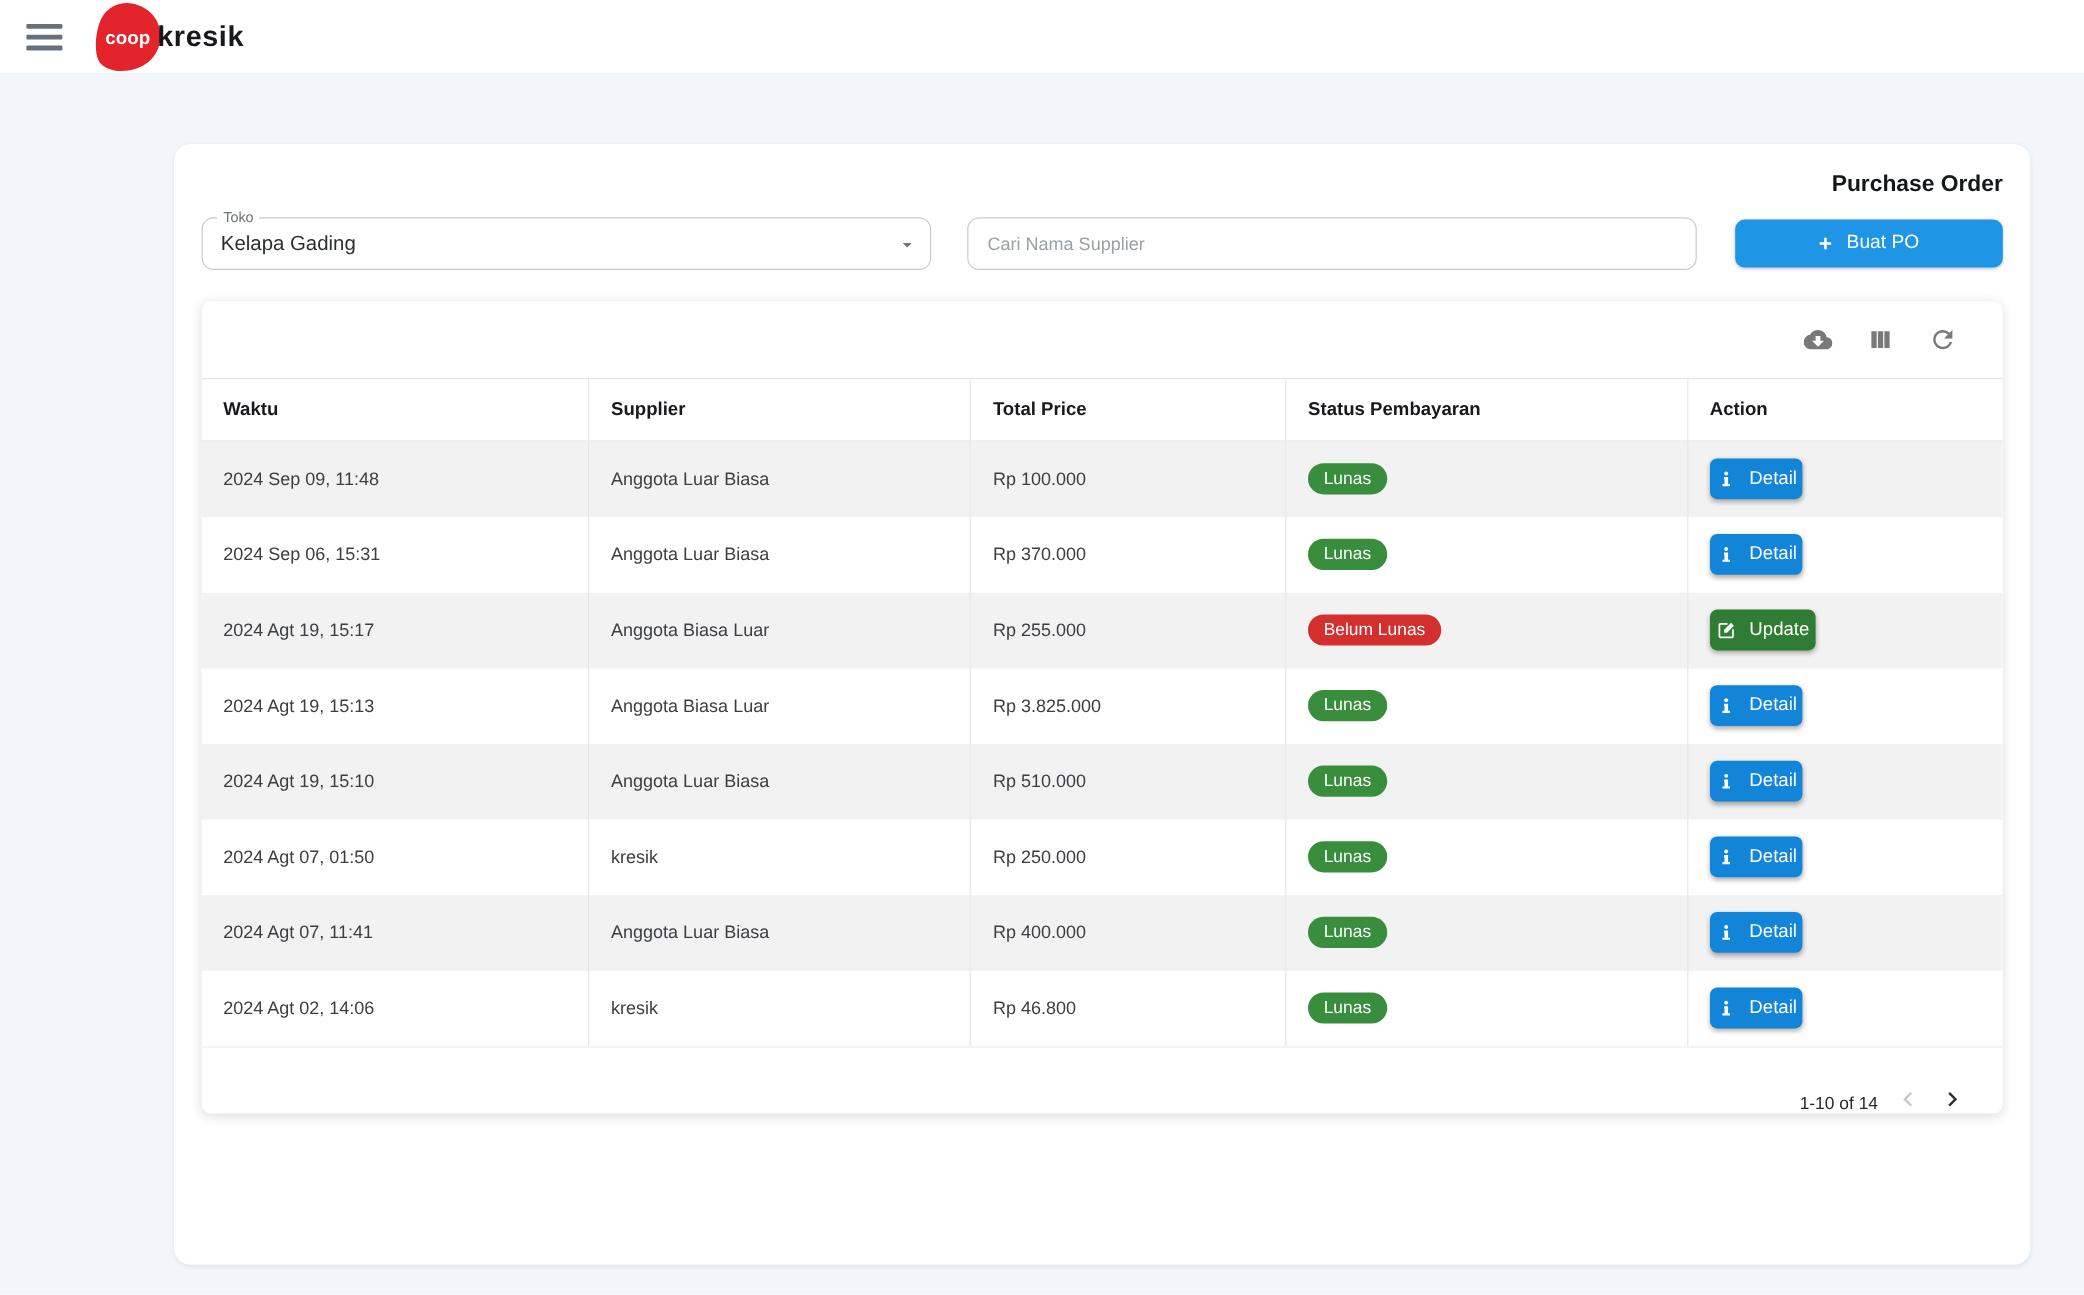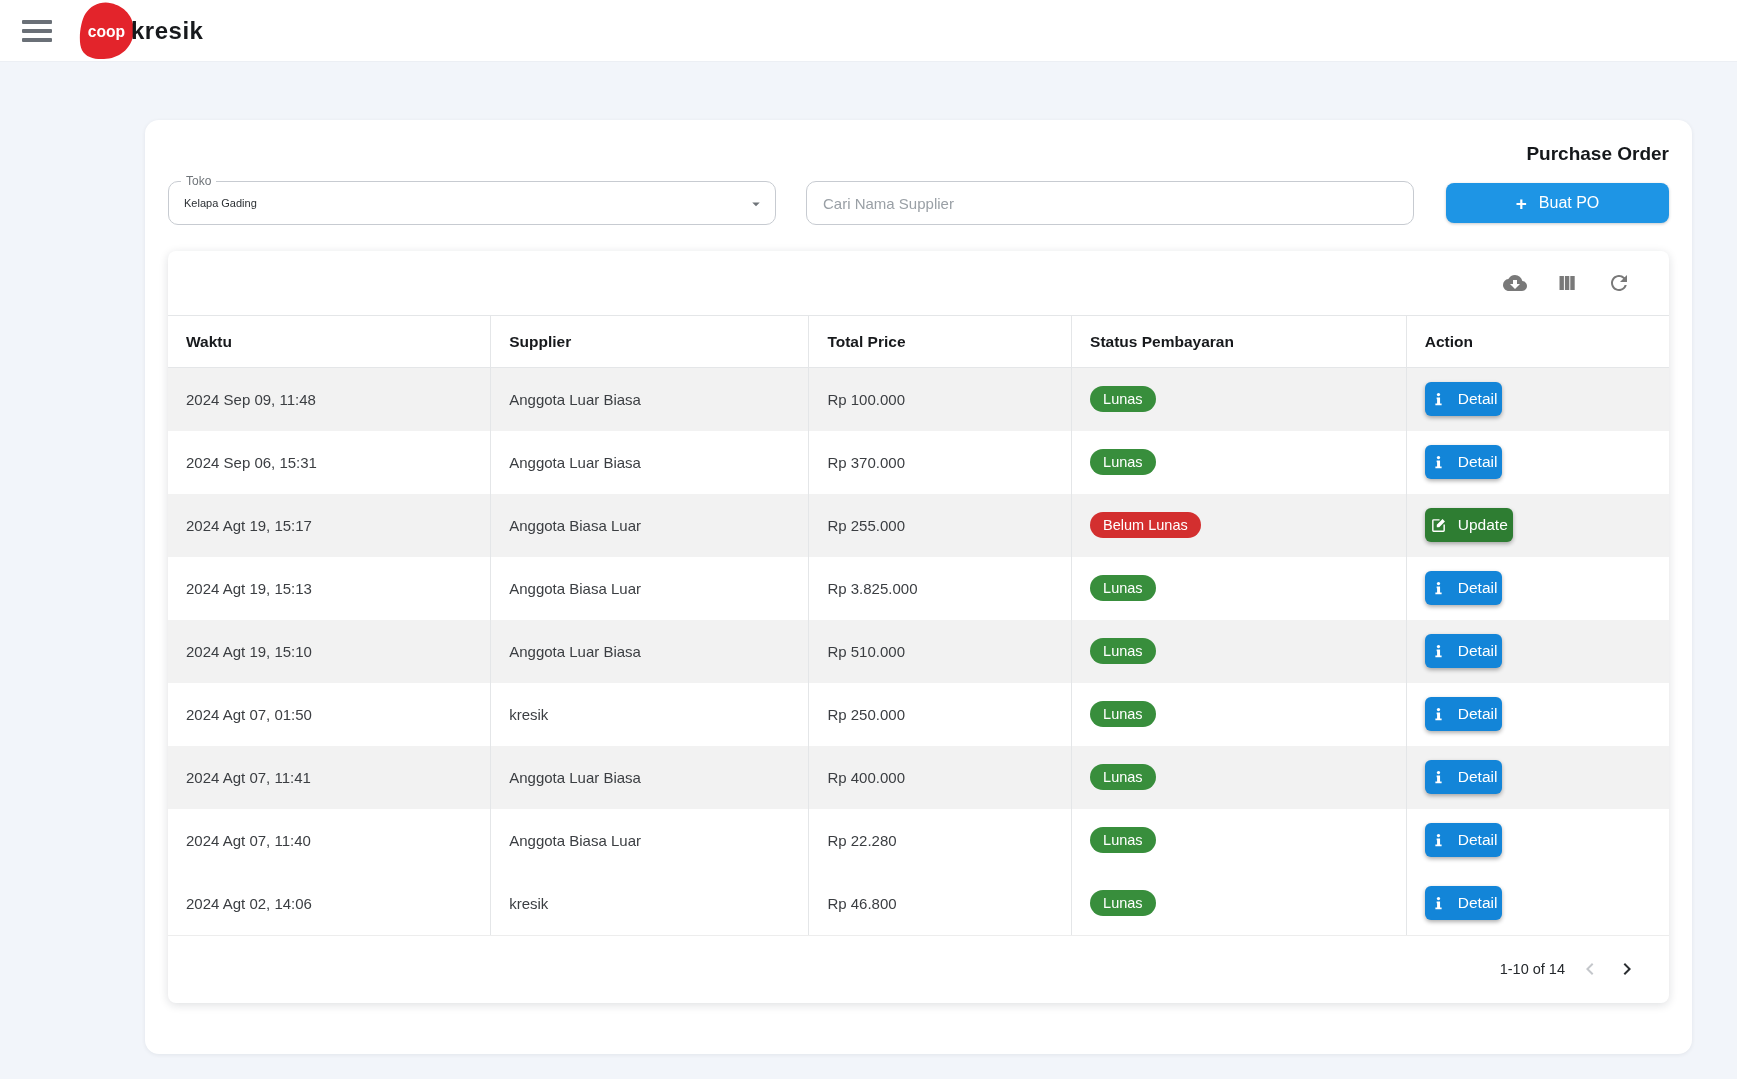--- a/index.html
+++ b/index.html
@@ -32,21 +32,21 @@
   .filters { display: flex; align-items: flex-start; gap: 30px; }
   .select-box {
     position: relative; width: 608px; height: 44px;
     border: 1px solid #C7CBD1; border-radius: 10px; cursor: pointer; background: #fff;
   }
   .select-box .notch-label {
     position: absolute; top: -8px; left: 12px; background: #fff; padding: 0 5px;
     font-size: 12px; color: #6F7479;
   }
   .select-box .select-value {
-    line-height: 42px; padding-left: 15px; font-size: 11px; color: #2B2F33;
+    line-height: 42px; padding-left: 15px; font-size: 17px; color: #2B2F33;
   }
   .select-box .caret { position: absolute; right: 10px; top: 13px; }
   .search-box {
     width: 608px; height: 44px; border: 1px solid #C7CBD1; border-radius: 10px;
     background: #fff; display: flex; align-items: center;
   }
   .search-box input {
     border: none; outline: none; width: 100%; height: 100%; background: transparent;
     font-size: 15px; padding: 0 16px; color: #2B2F33;
     font-family: "Liberation Sans", sans-serif;
@@ -85,21 +85,21 @@
     color: #fff; font-size: 14.5px;
   }
   .action-btn {
     display: inline-flex; align-items: center; gap: 11px; padding: 8px 5px;
     border: none; border-radius: 6px; color: #fff; font-size: 15.5px; cursor: pointer;
     box-shadow: 0 2px 4px rgba(0,0,0,.32); font-family: "Liberation Sans", sans-serif;
   }
   .action-btn svg { width: 17px; height: 17px; fill: #fff; }
   
   .table-footer {
-    height: 68px; display: flex; align-items: center; justify-content: flex-end;
+    height: 56px; display: flex; align-items: flex-end; justify-content: flex-end;
     gap: 13px; padding-right: 30px; border-top: 1px solid #EDEDED;
   }
   .range-label { font-size: 14.5px; color: #24282C; }
   .pg-btn { width: 24px; height: 24px; cursor: pointer; }
   .pg-btn.disabled { cursor: default; }
   .pg-btn svg { width: 24px; height: 24px; }
 </style>
 </head>
 <body>
 
@@ -262,33 +262,20 @@
             <td><span class="badge" style="background: rgb(56, 142, 60);">Lunas</span></td>
             <td><button class="action-btn" style="background: rgb(19, 133, 216);">
                 <svg viewBox="0 0 24 24">
                   <circle cx="12" cy="5" r="2.3"></circle>
                   <path d="M9.4 9.2h4.8v8.3h2.2V20H7.6v-2.5h2.4v-5.8H9.4z"></path>
                 </svg>
                 <span>Detail</span>
               </button></td>
           </tr>
           <tr>
-            <td>2024 Agt 07, 11:40</td>
-            <td>Anggota Biasa Luar</td>
-            <td>Rp 22.280</td>
-            <td><span class="badge" style="background: rgb(56, 142, 60);">Lunas</span></td>
-            <td><button class="action-btn" style="background: rgb(19, 133, 216);">
-                <svg viewBox="0 0 24 24">
-                  <circle cx="12" cy="5" r="2.3"></circle>
-                  <path d="M9.4 9.2h4.8v8.3h2.2V20H7.6v-2.5h2.4v-5.8H9.4z"></path>
-                </svg>
-                <span>Detail</span>
-              </button></td>
-          </tr>
-          <tr>
             <td>2024 Agt 02, 14:06</td>
             <td>kresik</td>
             <td>Rp 46.800</td>
             <td><span class="badge" style="background: rgb(56, 142, 60);">Lunas</span></td>
             <td><button class="action-btn" style="background: rgb(19, 133, 216);">
                 <svg viewBox="0 0 24 24">
                   <circle cx="12" cy="5" r="2.3"></circle>
                   <path d="M9.4 9.2h4.8v8.3h2.2V20H7.6v-2.5h2.4v-5.8H9.4z"></path>
                 </svg>
                 <span>Detail</span>

